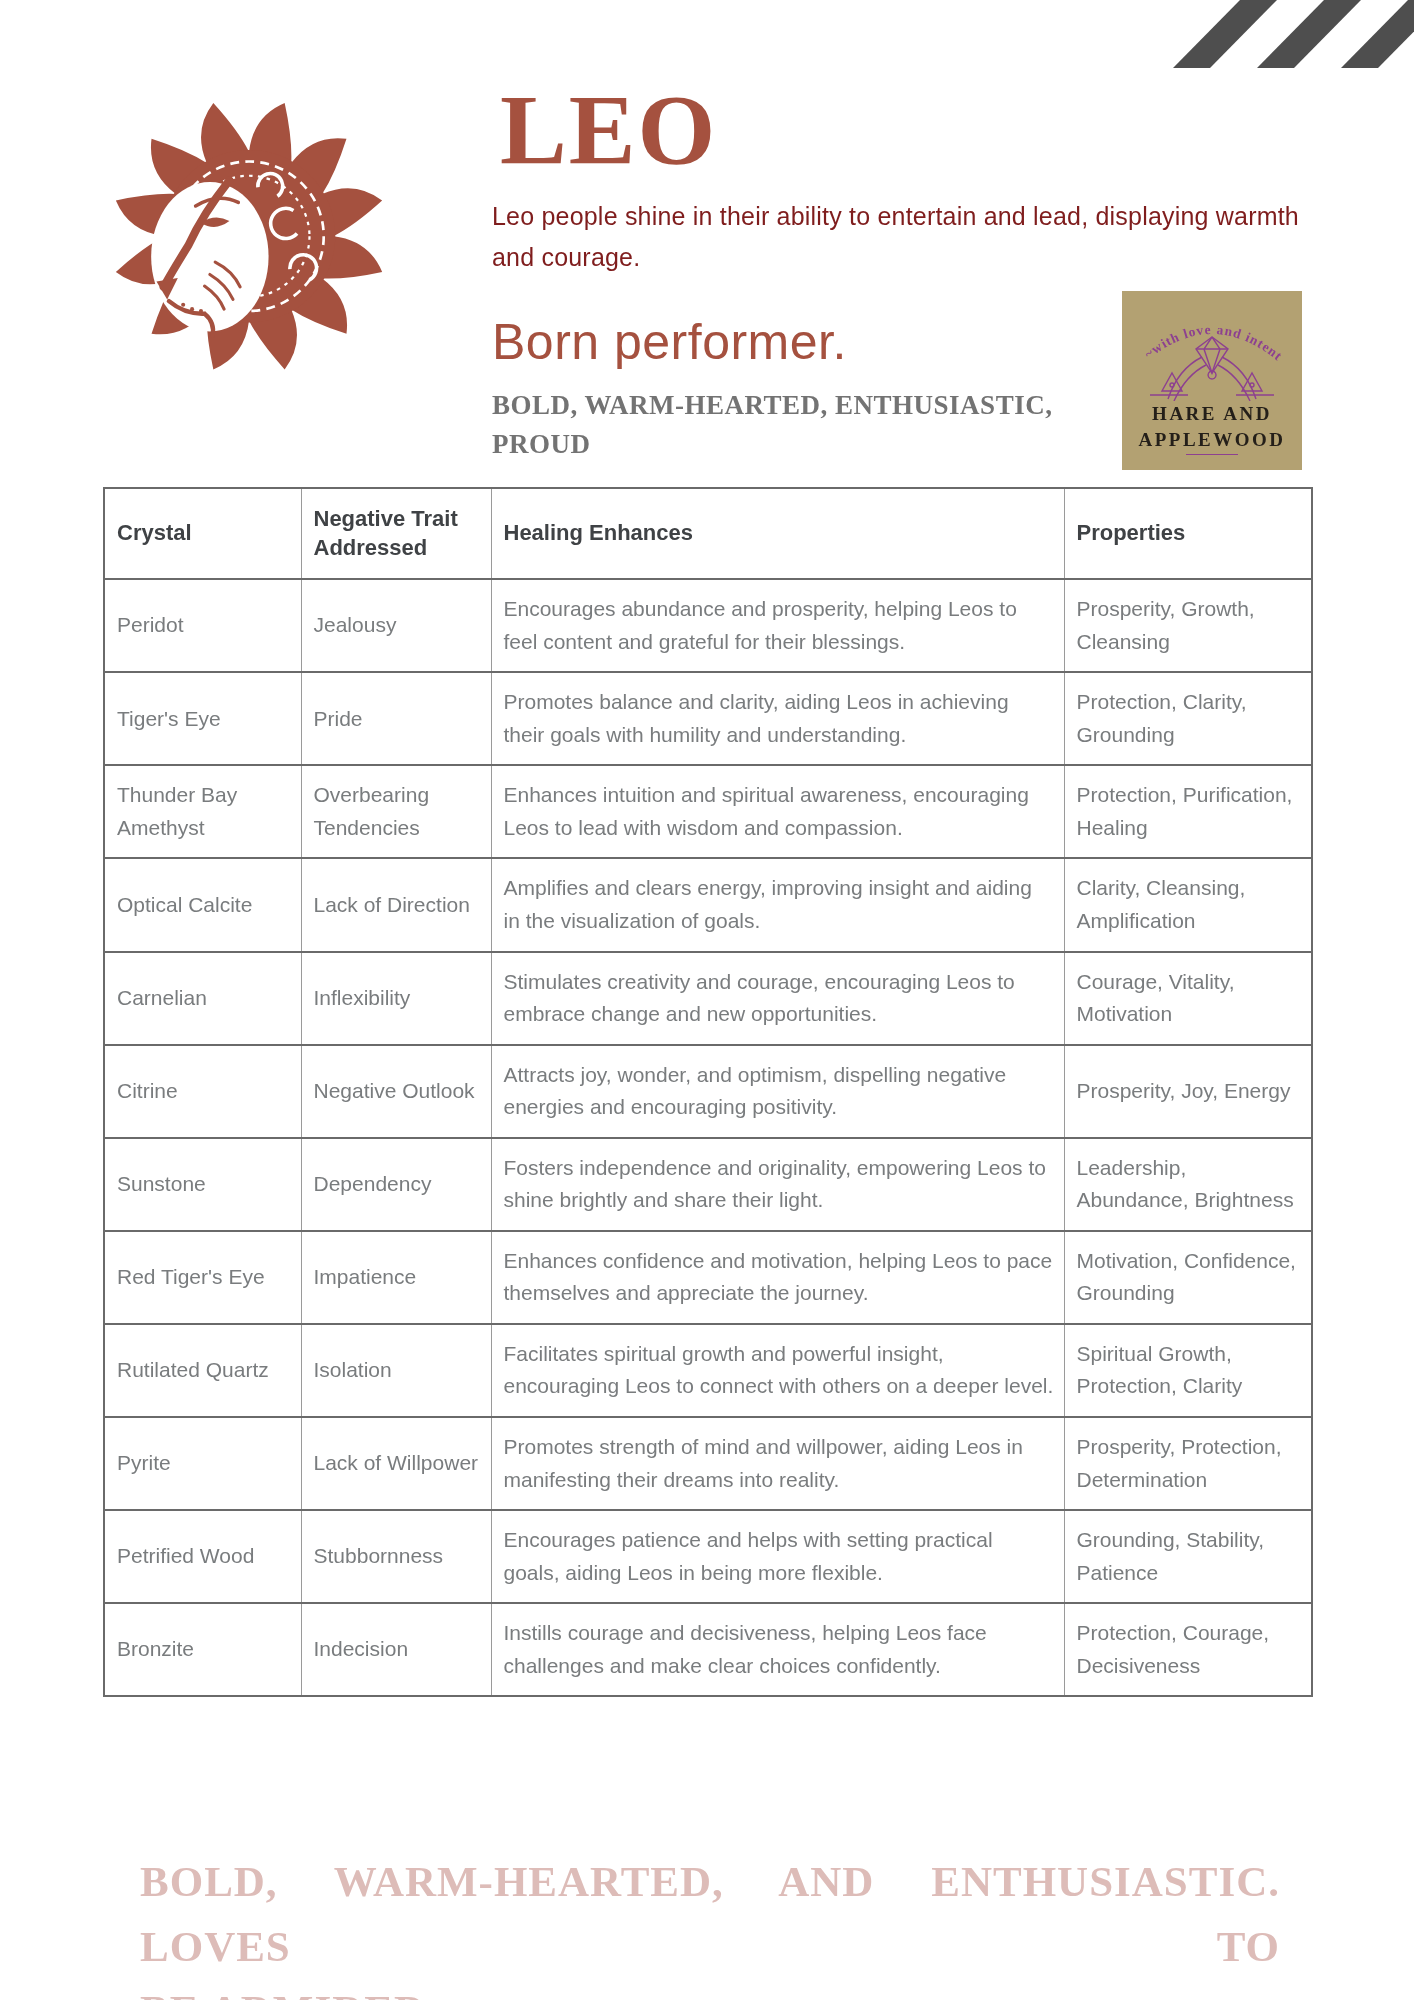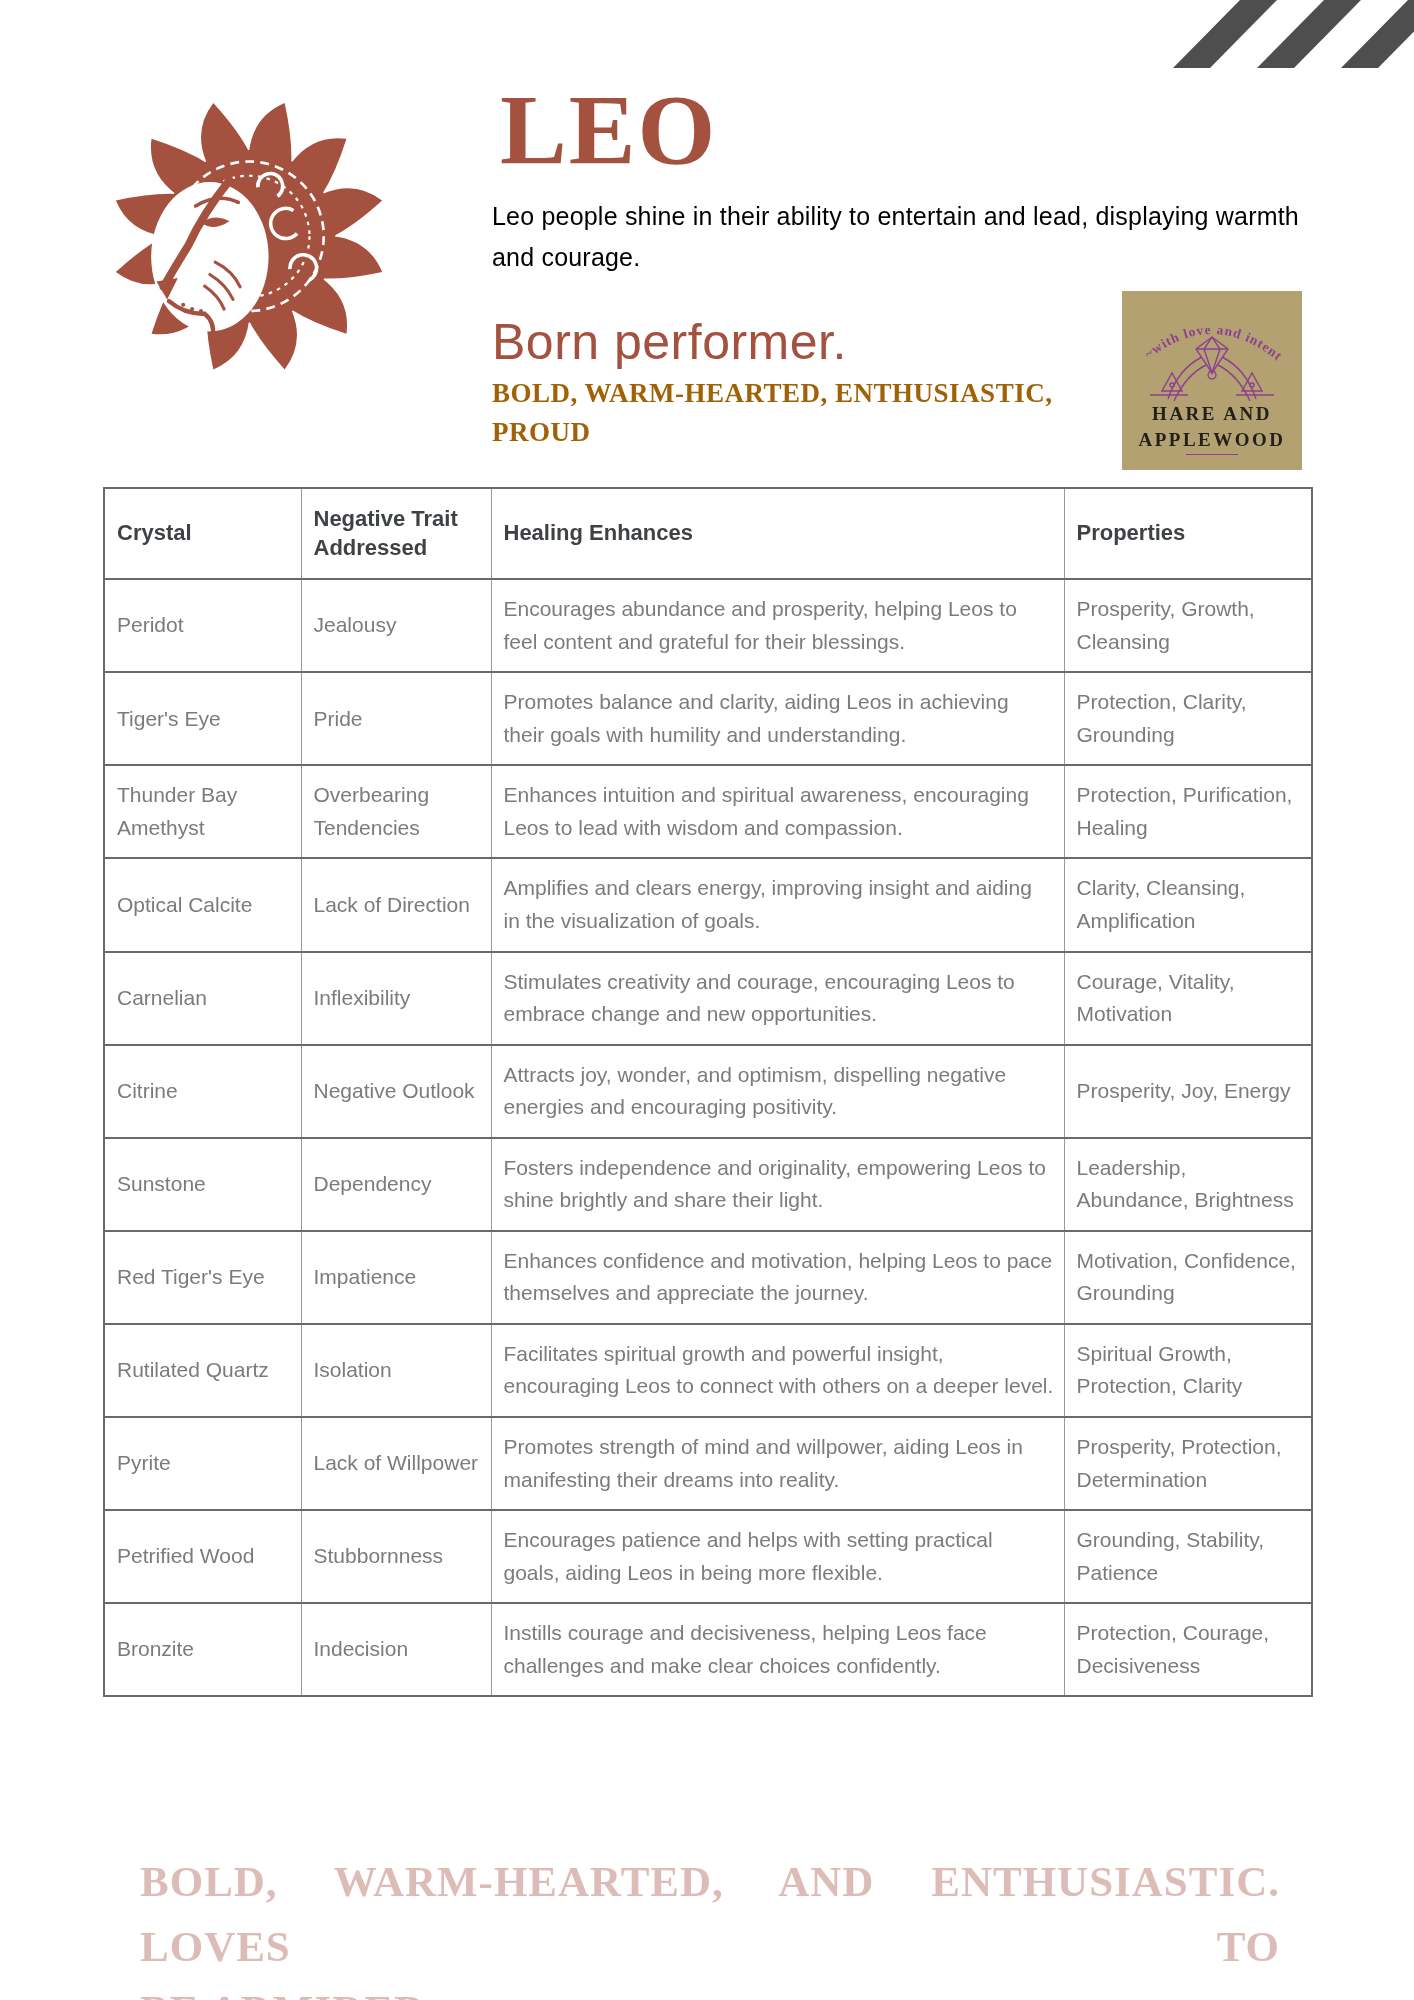--- a/index.html
+++ b/index.html
@@ -11,30 +11,30 @@
   .stripes{position:absolute;top:0;left:0;width:1414px;height:70px;}
   
   .lion{position:absolute;left:80px;top:64px;width:338px;height:340px;}
   
   .headtext{position:absolute;left:492px;top:72px;width:810px;}
   .title{
     font-family:"Liberation Serif",serif;font-weight:bold;color:#a5513f;
     font-size:100px;line-height:1;letter-spacing:2px;margin:8px;
   }
   .subtitle{
-    color:#000000;font-size:25px;line-height:1.62;margin-top:16px;width:810px;
+    color:#7f1d1d;font-size:25px;line-height:1.62;margin-top:16px;width:810px;
     letter-spacing:.2px;
   }
   .tagline{
     color:#a5513f;font-size:50px;line-height:1.1;margin-top:38px;font-weight:400;
     letter-spacing:.5px;
   }
   .traits{
-    font-family:"Liberation Serif",serif;font-weight:bold;color:#a16207;
-    font-size:27px;line-height:1.45;margin-top:4px;width:600px;letter-spacing:.5px;
+    font-family:"Liberation Serif",serif;font-weight:bold;color:#737373;
+    font-size:27px;line-height:1.45;margin-top:16px;width:600px;letter-spacing:.5px;
   }
   
   .badge{
     position:absolute;left:1122px;top:291px;width:180px;height:179px;
     background:#b3a172;display:flex;flex-direction:column;align-items:center;
   }
   .badge svg{display:block;}
   .brand{
     font-family:"Liberation Serif",serif;font-weight:bold;color:#241f19;
     font-size:19px;letter-spacing:2.5px;line-height:1.35;text-align:center;

